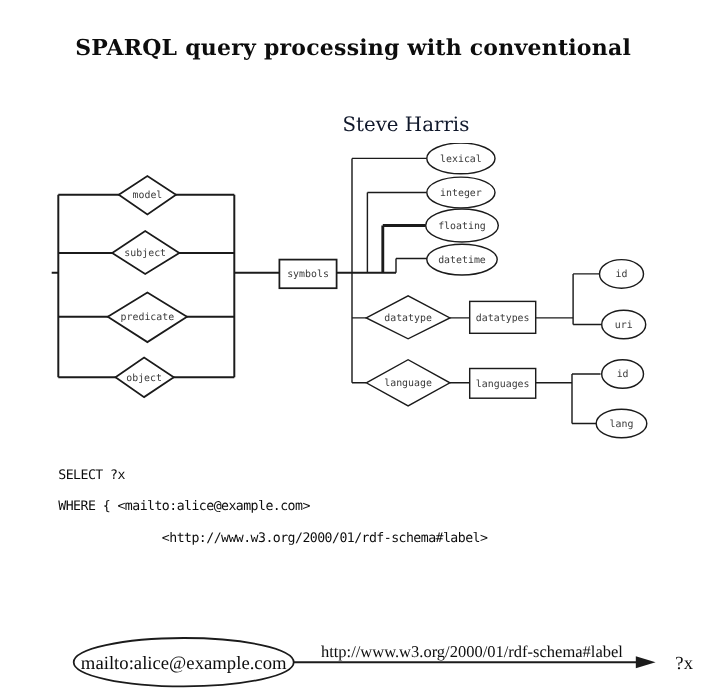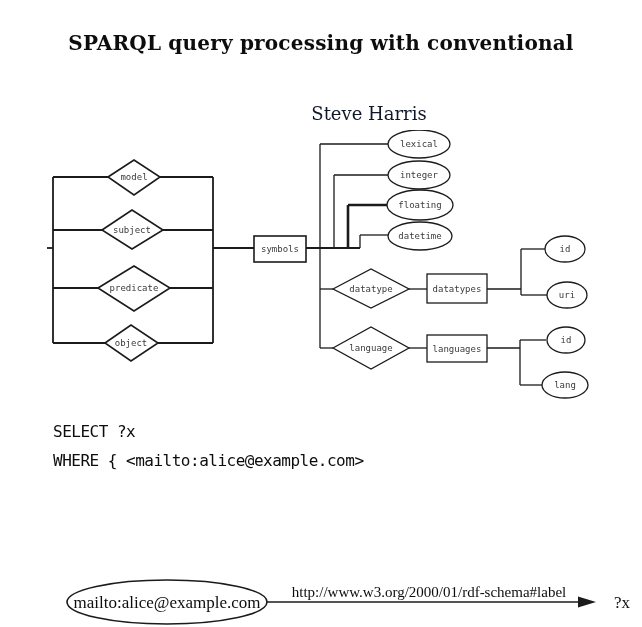--- a/index.html
+++ b/index.html
@@ -25,21 +25,21 @@
     text-align:center;
     font-family:"DejaVu Serif", serif;
     font-size:18px;line-height:18px;
     color:#0f172a;
     margin-left:48px;
   }
   .er-svg{position:absolute;top:130px;left:0;}
   .query{
     position:absolute;top:417px;left:53px;
     font-family:"DejaVu Sans Mono", monospace;
-    font-size:16px;line-height:29px;
+    font-size:12px;line-height:29px;
     color:#0d0d0d;
     letter-spacing:-0.5px;
   }
   .query .qline{white-space:pre;}
   .triple-svg{position:absolute;top:560px;left:0;}
   .er-label{
     font-family:"DejaVu Sans Mono", monospace;
     font-size:9px;
     fill:#3a3a3a;
   }
@@ -151,20 +151,21 @@
       <ellipse class="shape" stroke-width="1.3" cx="566" cy="340" rx="19" ry="13"></ellipse>
       <text class="er-label" x="566" y="343" text-anchor="middle">id</text>
       <ellipse class="shape" stroke-width="1.3" cx="565" cy="385" rx="23" ry="13"></ellipse>
       <text class="er-label" x="565" y="388" text-anchor="middle">lang</text>
     </g>
   </svg>
 
   <div class="query">
     <div class="qline">SELECT ?x</div>
     <div class="qline">WHERE { &lt;mailto:alice@example.com&gt;</div>
+    <div class="qline">              &lt;http://www.w3.org/2000/01/rdf-schema#label&gt;</div>
   </div>
 
   <svg class="triple-svg" width="642" height="67" viewBox="0 560 642 67" xmlns="http://www.w3.org/2000/svg">
     <ellipse cx="167" cy="602" rx="100" ry="22" fill="#ffffff" stroke="#1b1b1b" stroke-width="1.6"></ellipse>
     <text class="triple-text" x="167" y="608" text-anchor="middle">mailto:alice@example.com</text>
     <line x1="267" y1="602" x2="580" y2="602" stroke="#1b1b1b" stroke-width="1.7"></line>
     <polygon points="596,602 578,596.5 578,607.5" fill="#1b1b1b"></polygon>
     <text class="triple-label" x="429" y="597" text-anchor="middle">http://www.w3.org/2000/01/rdf-schema#label</text>
     <text class="triple-text" x="622" y="608" text-anchor="middle">?x</text>
   </svg>

